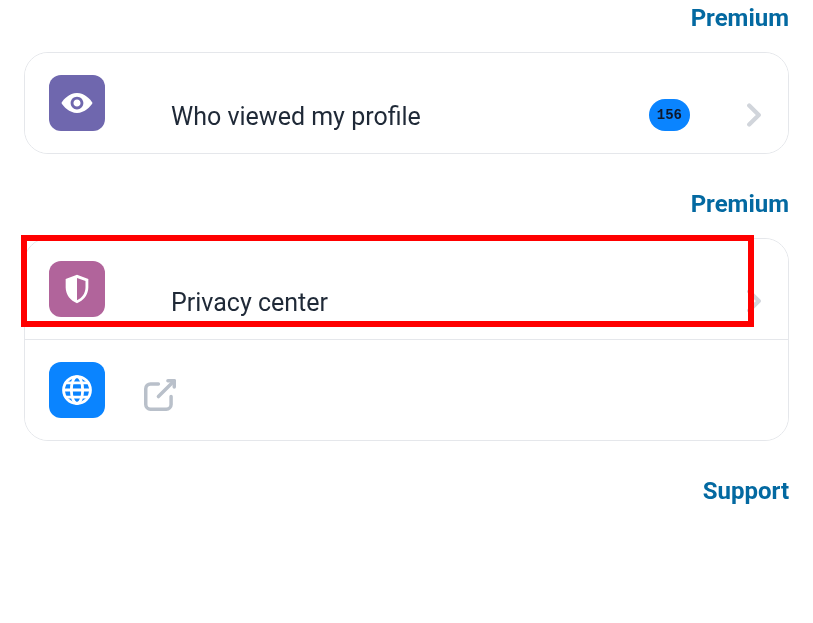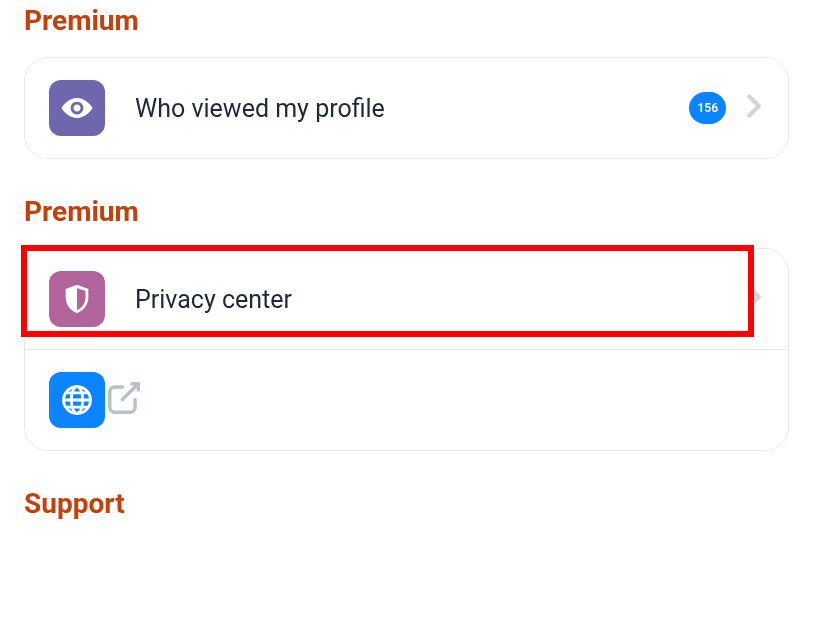--- a/index.html
+++ b/index.html
@@ -7,41 +7,43 @@
       padding: 0;
       box-sizing: border-box;
     }
     body {
       font-family: -apple-system, BlinkMacSystemFont, "Segoe UI", Roboto, Helvetica, Arial, sans-serif;
       background: #ffffff;
       padding: 0 24px;
       width: 813px;
     }
     .section-title {
-      font-size: 28px;
+      font-size: 24px;
       font-weight: 700;
-      color: #c2410c;
+      color: #0369a1;
       margin-top: 16px;
       margin-bottom: 20px;
+      text-align: right;
     }
     .section-title.first {
       margin-top: 0;
       padding-top: 4px;
     }
     .card {
       border: 1px solid #e5e7eb;
       border-radius: 24px;
       overflow: hidden;
       margin-bottom: 36px;
     }
     .row {
       display: flex;
-      align-items: center;
+      align-items: flex-end;
       padding: 22px 24px;
       background: #ffffff;
+      gap: 36px;
     }
     .row + .row {
       border-top: 1px solid #e5e7eb;
     }
     .icon-tile {
       width: 56px;
       height: 56px;
       border-radius: 12px;
       display: flex;
       align-items: center;
@@ -55,31 +57,32 @@
     }
     .row-label {
       flex: 1;
       font-size: 25px;
       font-weight: 400;
       color: #1f2937;
       margin-left: 30px;
     }
     .badge {
       background: #0a84ff;
-      color: #ffffff;
-      font-size: 12px;
+      color: #0f172a;
+      font-size: 14px;
       font-weight: 600;
       border-radius: 16px;
       padding: 3px 8px;
       margin-right: 18px;
       min-width: 32px;
       height: 32px;
       display: flex;
       align-items: center;
       justify-content: center;
+      font-family: Liberation Mono, monospace;
     }
     .chevron svg {
       width: 20px;
       height: 24px;
       stroke: #d1d5db;
       fill: none;
       stroke-width: 3.5;
       stroke-linecap: round;
       stroke-linejoin: round;
     }

